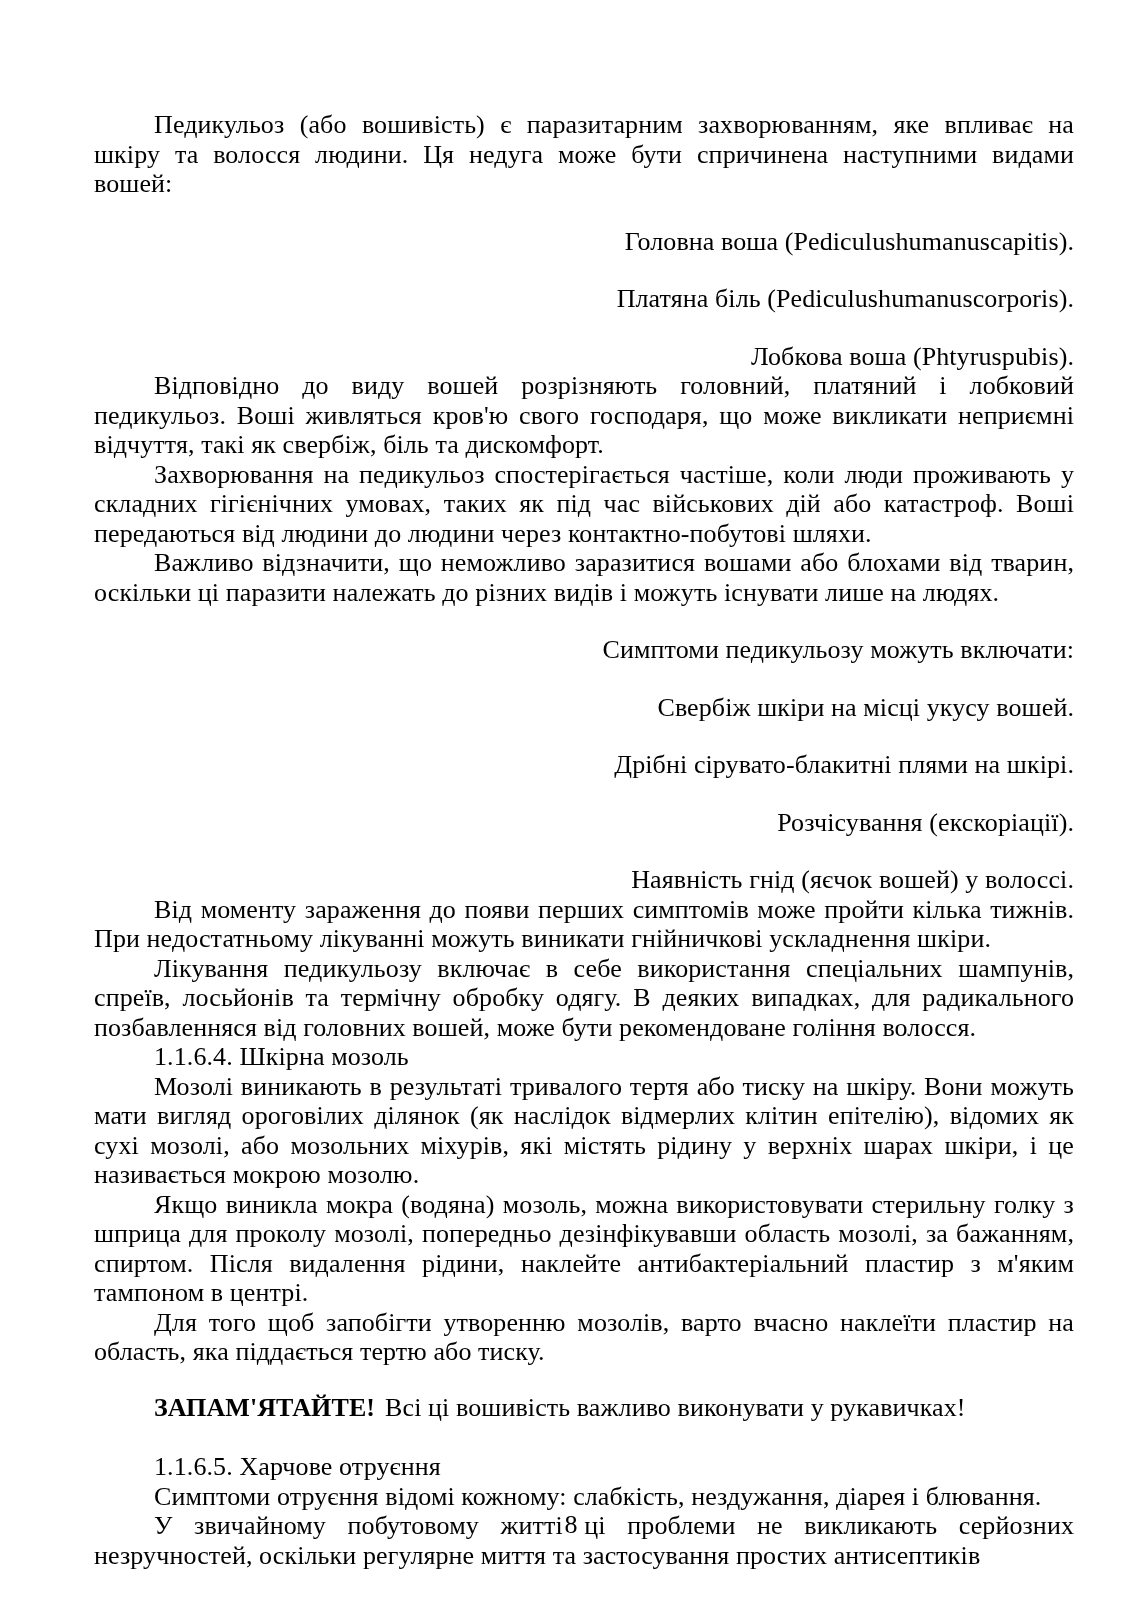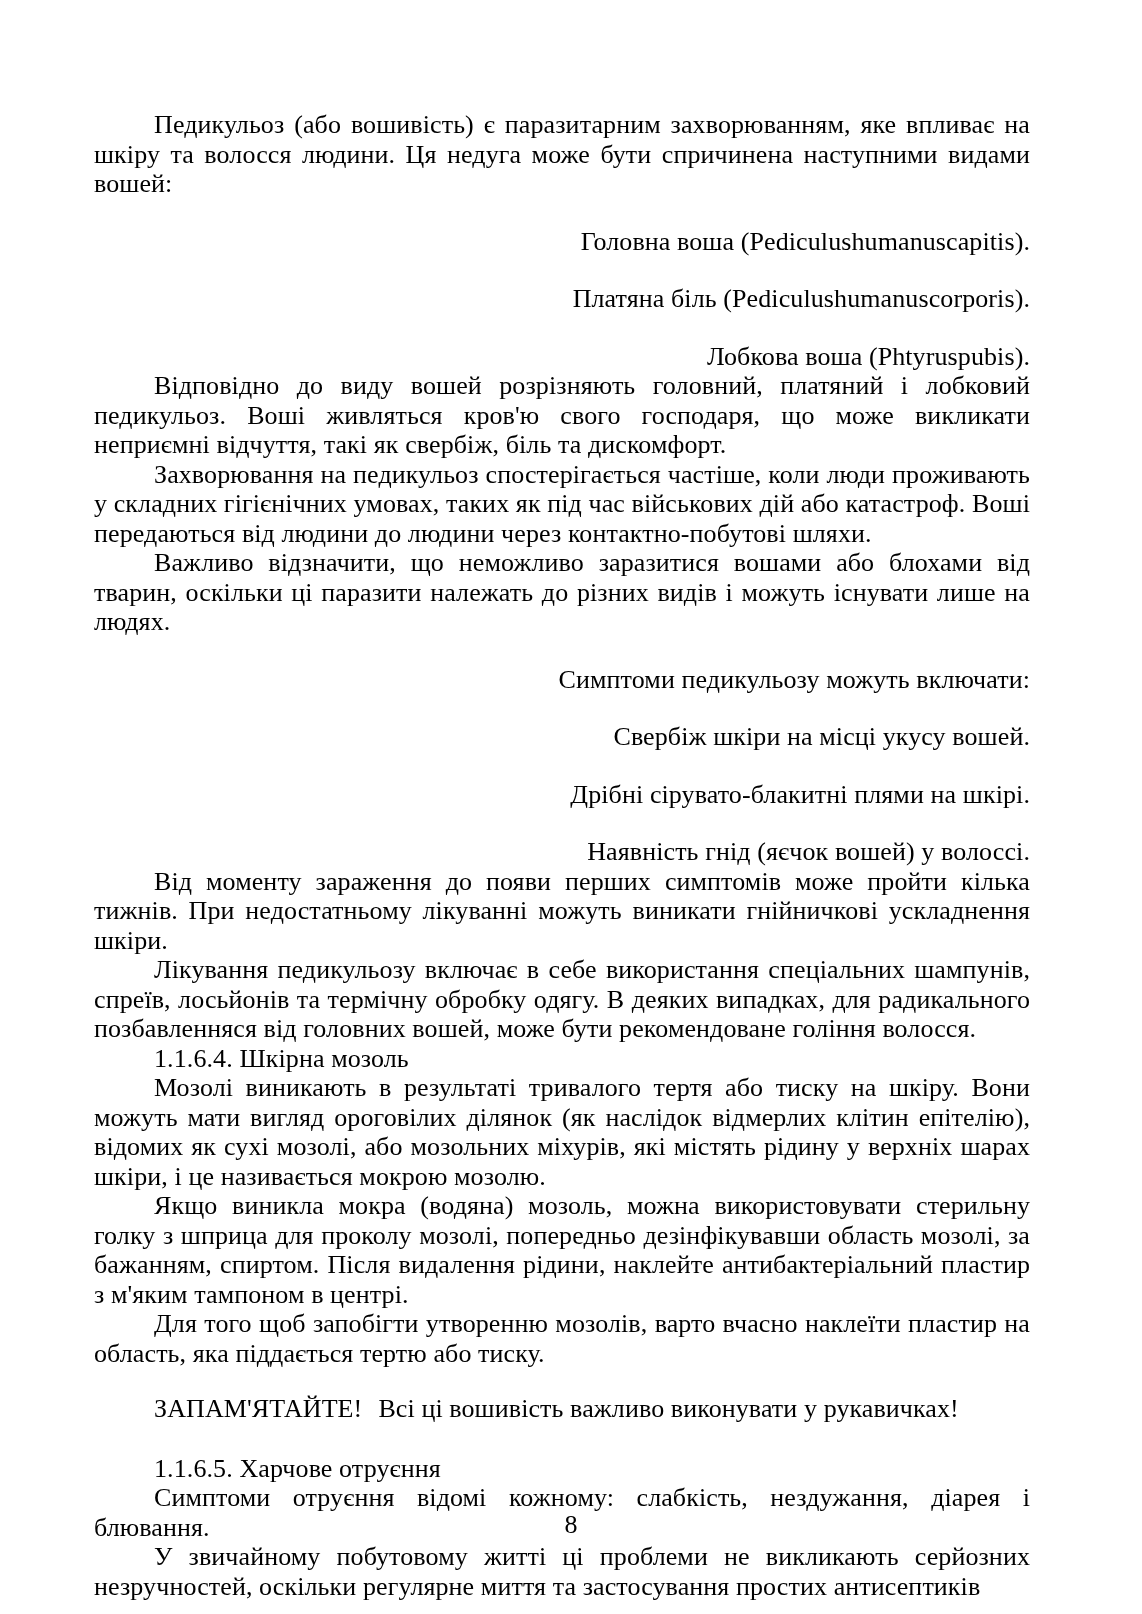--- a/index.html
+++ b/index.html
@@ -15,21 +15,21 @@
     color: #000000;
     overflow: hidden;
   }
   .page {
     position: absolute;
     top: 0;
     left: 0;
     width: 1142px;
     height: 1614px;
     box-sizing: border-box;
-    padding: 110px 112px 0 94px;
+    padding: 110px 68px 0 94px;
     background: #ffffff;
   }
   .para {
     margin: 0;
     font-size: 26px;
     line-height: 29.5px;
     text-align: justify;
     text-indent: 60px;
     letter-spacing: 0.1px;
   }
@@ -39,22 +39,22 @@
   }
   .para.heading {
     text-align: left;
   }
   .para.remember {
     margin-top: 26px;
     margin-bottom: 30px;
     text-align: left;
   }
   .remember-label {
-    font-weight: normal;
-    margin-right: 16px;
+    font-weight: bold;
+    margin-right: 10px;
   }
   .page-footer {
     position: absolute;
     left: 0;
     top: 1510px;
     width: 1142px;
     text-align: center;
     font-size: 26px;
     line-height: 29.5px;
   }
@@ -66,20 +66,21 @@
   <p class="para">Педикульоз (або вошивість) є паразитарним захворюванням, яке впливає на шкіру та волосся людини. Ця недуга може бути спричинена наступними видами вошей:</p>
   <p class="para item">Головна воша (Pediculushumanuscapitis).</p>
   <p class="para item">Платяна біль (Pediculushumanuscorporis).</p>
   <p class="para item">Лобкова воша (Phtyruspubis).</p>
   <p class="para">Відповідно до виду вошей розрізняють головний, платяний і лобковий педикульоз. Воші живляться кров'ю свого господаря, що може викликати неприємні відчуття, такі як свербіж, біль та дискомфорт.</p>
   <p class="para">Захворювання на педикульоз спостерігається частіше, коли люди проживають у складних гігієнічних умовах, таких як під час військових дій або катастроф. Воші передаються від людини до людини через контактно-побутові шляхи.</p>
   <p class="para">Важливо відзначити, що неможливо заразитися вошами або блохами від тварин, оскільки ці паразити належать до різних видів і можуть існувати лише на людях.</p>
   <p class="para item">Симптоми педикульозу можуть включати:</p>
   <p class="para item">Свербіж шкіри на місці укусу вошей.</p>
   <p class="para item">Дрібні сірувато-блакитні плями на шкірі.</p>
+  <p class="para item">Розчісування (екскоріації).</p>
   <p class="para item">Наявність гнід (яєчок вошей) у волоссі.</p>
   <p class="para">Від моменту зараження до появи перших симптомів може пройти кілька тижнів. При недостатньому лікуванні можуть виникати гнійничкові ускладнення шкіри.</p>
   <p class="para">Лікування педикульозу включає в себе використання спеціальних шампунів, спреїв, лосьйонів та термічну обробку одягу. В деяких випадках, для радикального позбавленняся від головних вошей, може бути рекомендоване гоління волосся.</p>
   <p class="para heading">1.1.6.4. Шкірна мозоль</p>
   <p class="para">Мозолі виникають в результаті тривалого тертя або тиску на шкіру. Вони можуть мати вигляд ороговілих ділянок (як наслідок відмерлих клітин епітелію), відомих як сухі мозолі, або мозольних міхурів, які містять рідину у верхніх шарах шкіри, і це називається мокрою мозолю.</p>
   <p class="para">Якщо виникла мокра (водяна) мозоль, можна використовувати стерильну голку з шприца для проколу мозолі, попередньо дезінфікувавши область мозолі, за бажанням, спиртом. Після видалення рідини, наклейте антибактеріальний пластир з м'яким тампоном в центрі.</p>
   <p class="para">Для того щоб запобігти утворенню мозолів, варто вчасно наклеїти пластир на область, яка піддається тертю або тиску.</p>
   <p class="para remember">
     <span class="remember-label">ЗАПАМ'ЯТАЙТЕ!</span><span>Всі ці вошивість важливо виконувати у рукавичках!</span>
   </p>

